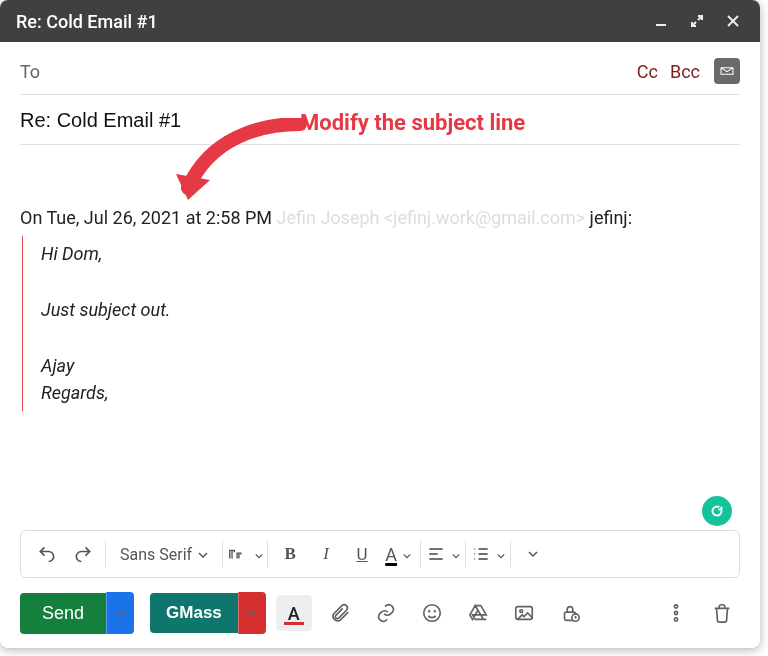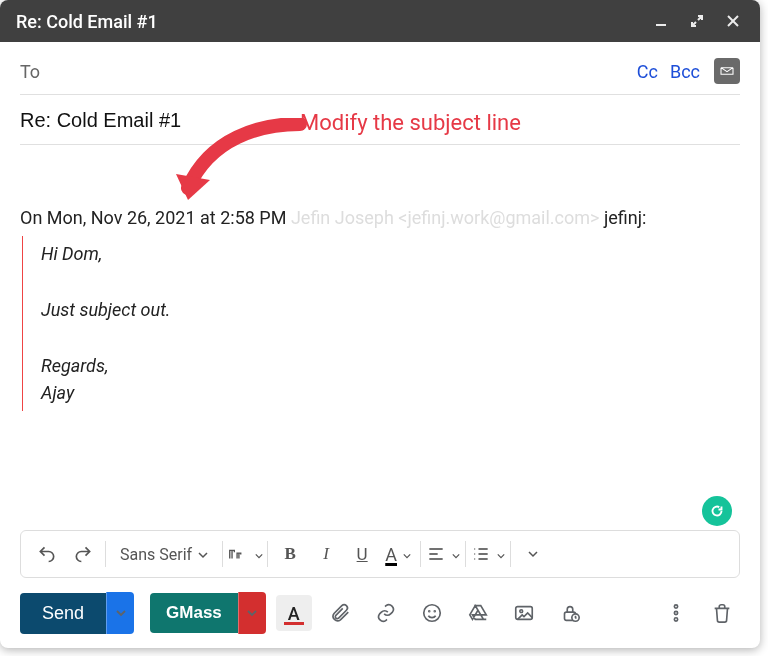--- a/index.html
+++ b/index.html
@@ -45,21 +45,21 @@
 
   .row-to {
     display: flex;
     align-items: center;
     padding: 16px 0 10px 0;
     border-bottom: 1px solid #e0e0e0;
     color: #666;
     font-size: 18px;
   }
   .row-to .to-label { margin-right: auto; }
-  .row-to .cc, .row-to .bcc { color: #1d4ed8; margin: 0 6px; cursor: pointer; }
+  .row-to .cc, .row-to .bcc { color: #7f1d1d; margin: 0 6px; cursor: pointer; }
   .row-to .gmass-ext {
     width: 26px; height: 26px;
     background: #6a6a6a;
     border-radius: 4px;
     display: flex; align-items:center; justify-content:center;
     margin-left: 8px;
   }
   .row-to .gmass-ext svg { stroke:#fff; fill:none; stroke-width:1.6; }
 
   .row-subject {
@@ -79,21 +79,21 @@
   .annotation {
     position: absolute;
     top: 68px;
     left: 300px;
     display: flex;
     align-items: flex-start;
     pointer-events: none;
   }
   .annotation-text {
     color: #e63946;
-    font-weight: 400;
+    font-weight: 700;
     font-size: 22px;
     white-space: nowrap;
   }
   .annotation svg { margin-right: 8px; }
 
   .body-area { padding: 18px 0 0 0; font-size: 18px; color:#222; }
   .quote-header { margin-top: 44px; margin-bottom: 8px; }
   .quote-header .faded { color: #ddd; }
   .quote-block {
     border-left: 1px solid #ef4444;
@@ -147,21 +147,21 @@
   .action-bar {
     position: absolute;
     left: 20px; right: 20px;
     bottom: 12px;
     height: 46px;
     display:flex;
     align-items:center;
     gap: 10px;
   }
   .send-btn {
-    background:#0c4a6e;
+    background:#15803d;
     color:#fff;
     border:none;
     border-radius:4px 0 0 4px;
     font-size:18px;
     font-weight:500;
     padding: 10px 22px;
     cursor:pointer;
   }
   .send-drop {
     background:#1a73e8;
@@ -262,29 +262,29 @@
     <div class="annotation">
       <svg width="140" height="90" viewBox="0 0 140 90" style="position:absolute; left:-130px; top:8px;">
         <path d="M130 6 C 90 6, 40 20, 18 70" stroke="#e63946" stroke-width="14" fill="none" stroke-linecap="round"></path>
         <path d="M6 56 L18 82 L40 62 Z" fill="#e63946"></path>
       </svg>
       <span class="annotation-text">Modify the subject line</span>
     </div>
 
     <div class="body-area">
       <div class="quote-header">
-        <span>On Mon, Nov 26, 2021 at 2:58 PM </span><span class="faded">Jefin Joseph &lt;jefinj.work@gmail.com&gt;</span><span> jefinj:</span>
+        <span>On Tue, Jul 26, 2021 at 2:58 PM </span><span class="faded">Jefin Joseph &lt;jefinj.work@gmail.com&gt;</span><span> jefinj:</span>
       </div>
       <div class="quote-block" id="quote-block">
           <div>Hi Dom,</div>
           <div>&nbsp;</div>
           <div>Just subject out.</div>
           <div>&nbsp;</div>
+          <div>Ajay</div>
           <div>Regards,</div>
-          <div>Ajay</div>
         </div>
     </div>
 
     <div class="grammarly-badge">
       <svg width="18" height="18" viewBox="0 0 24 24">
           <path d="M18 12a6 6 0 1 1-3-5.2"></path>
           <polyline points="18 6 18 10 14 10" fill="none"></polyline>
         </svg>
     </div>
 

